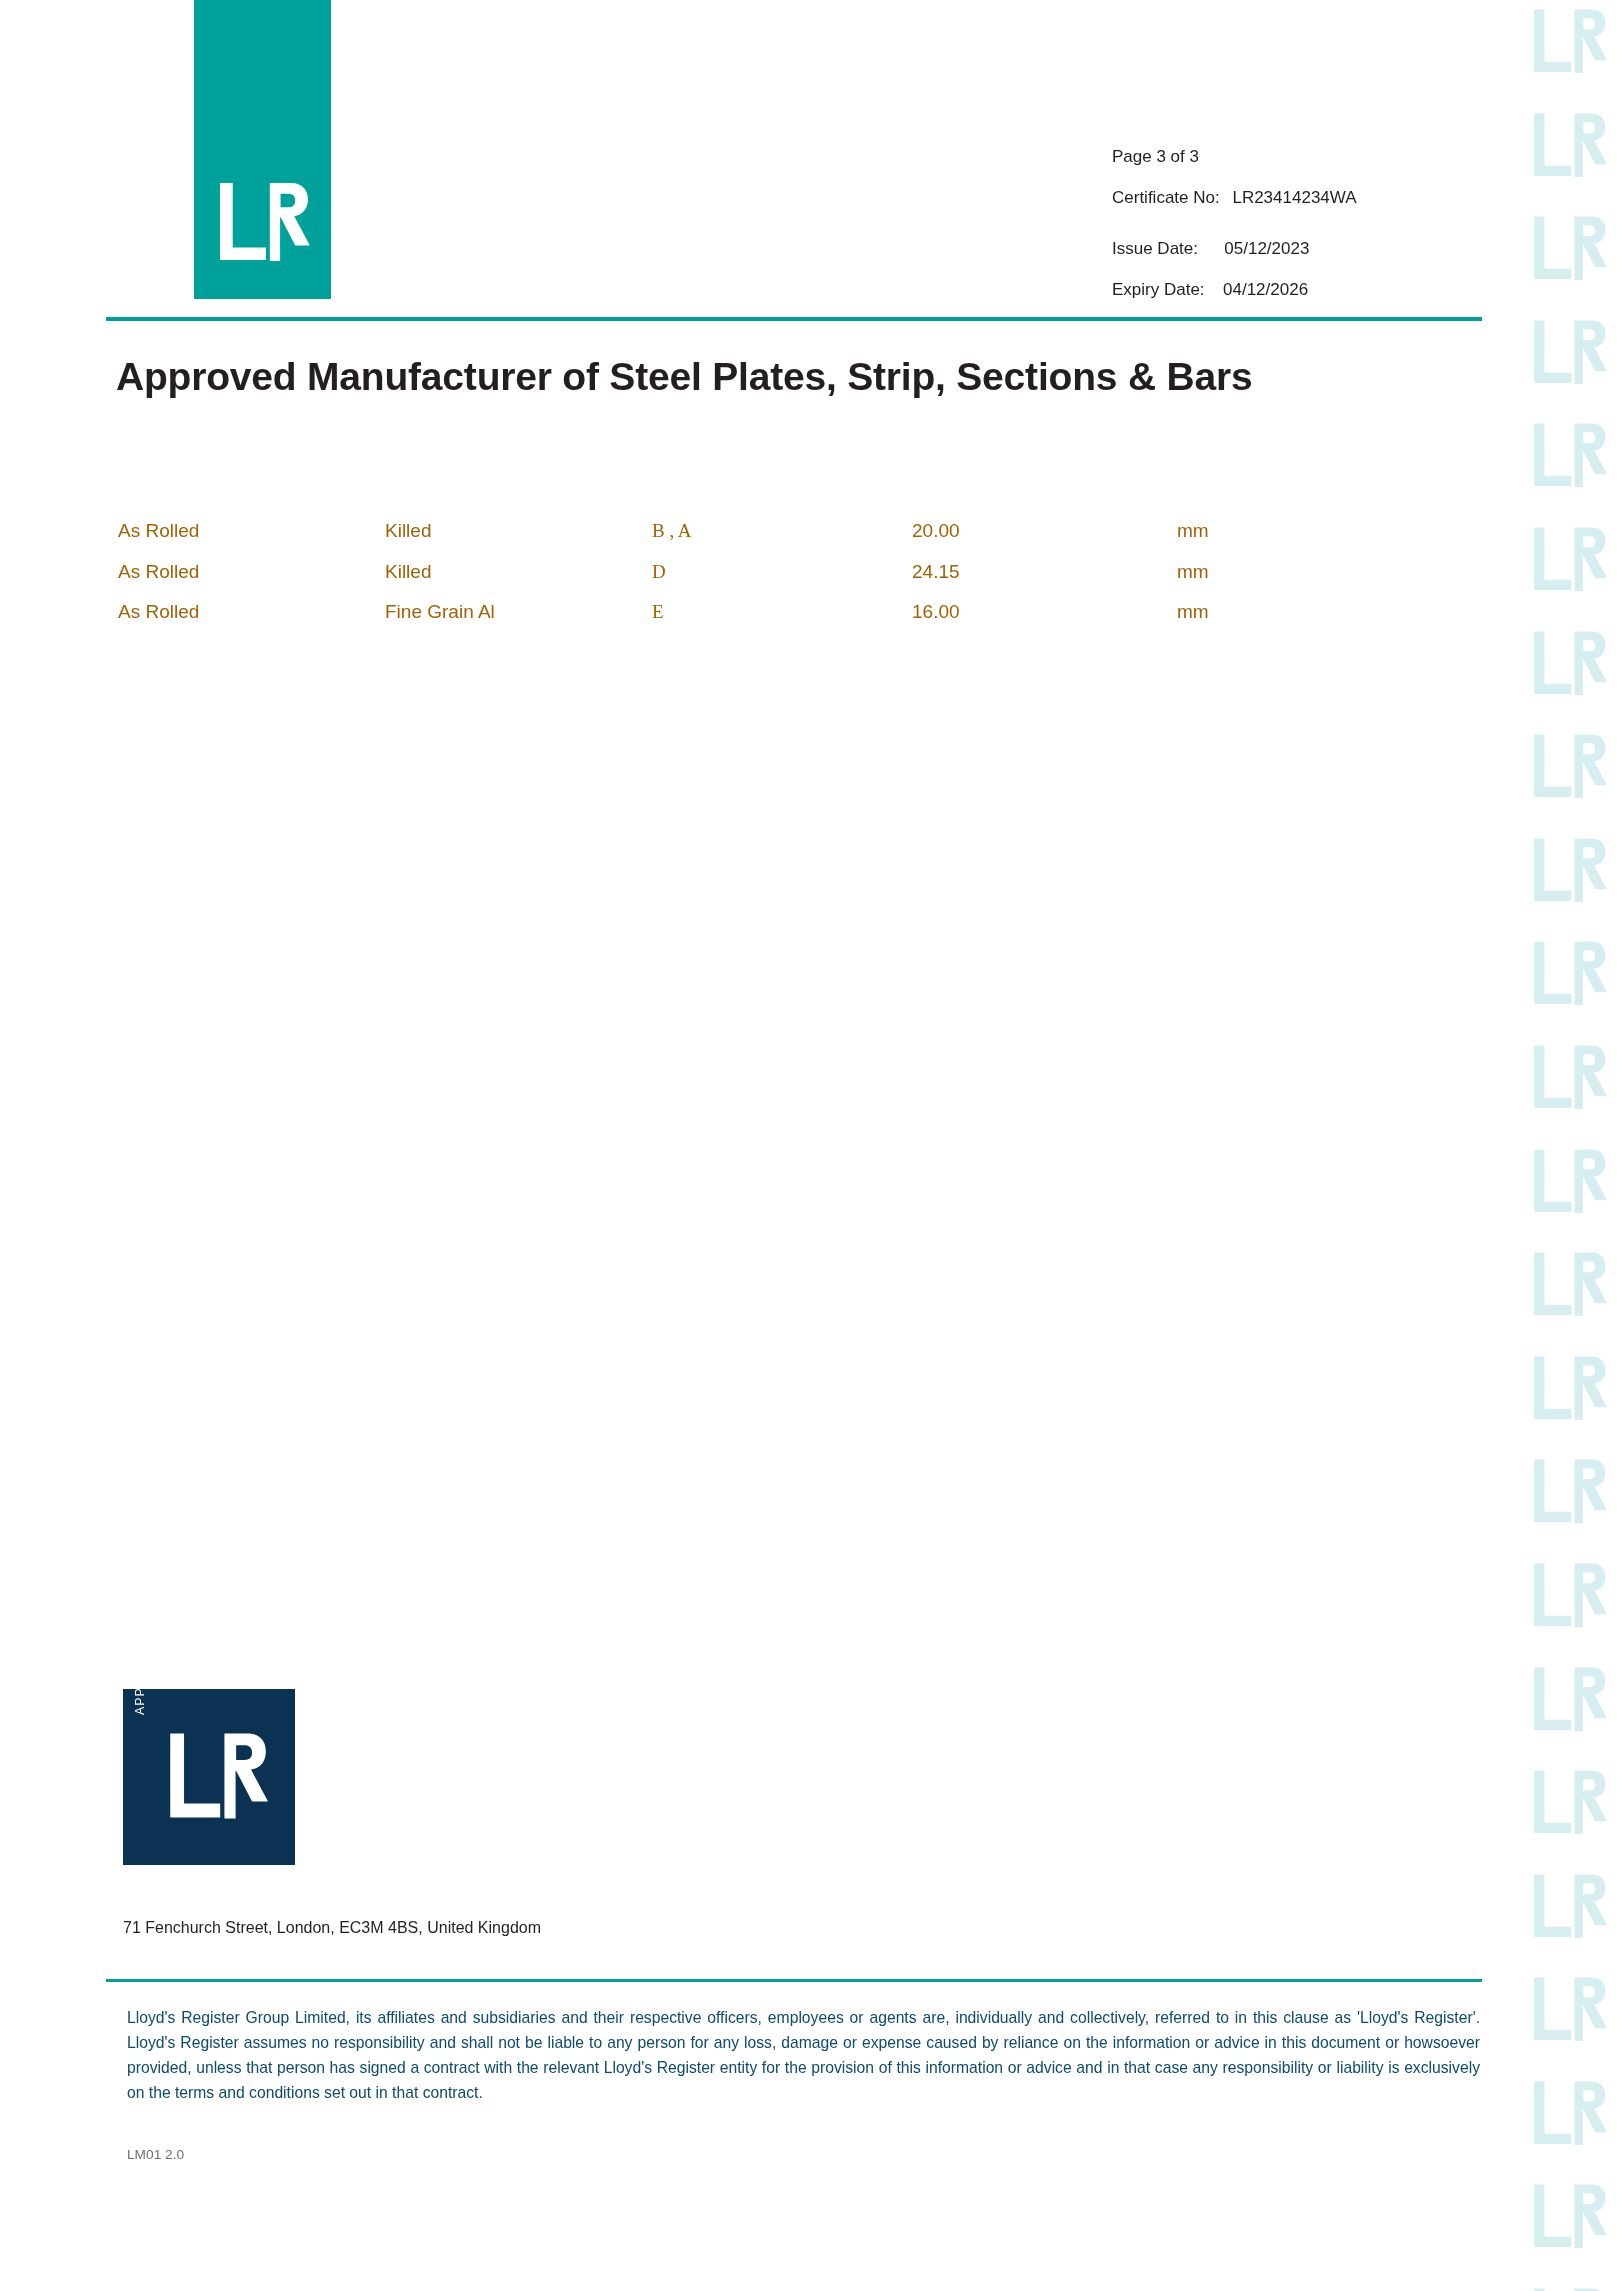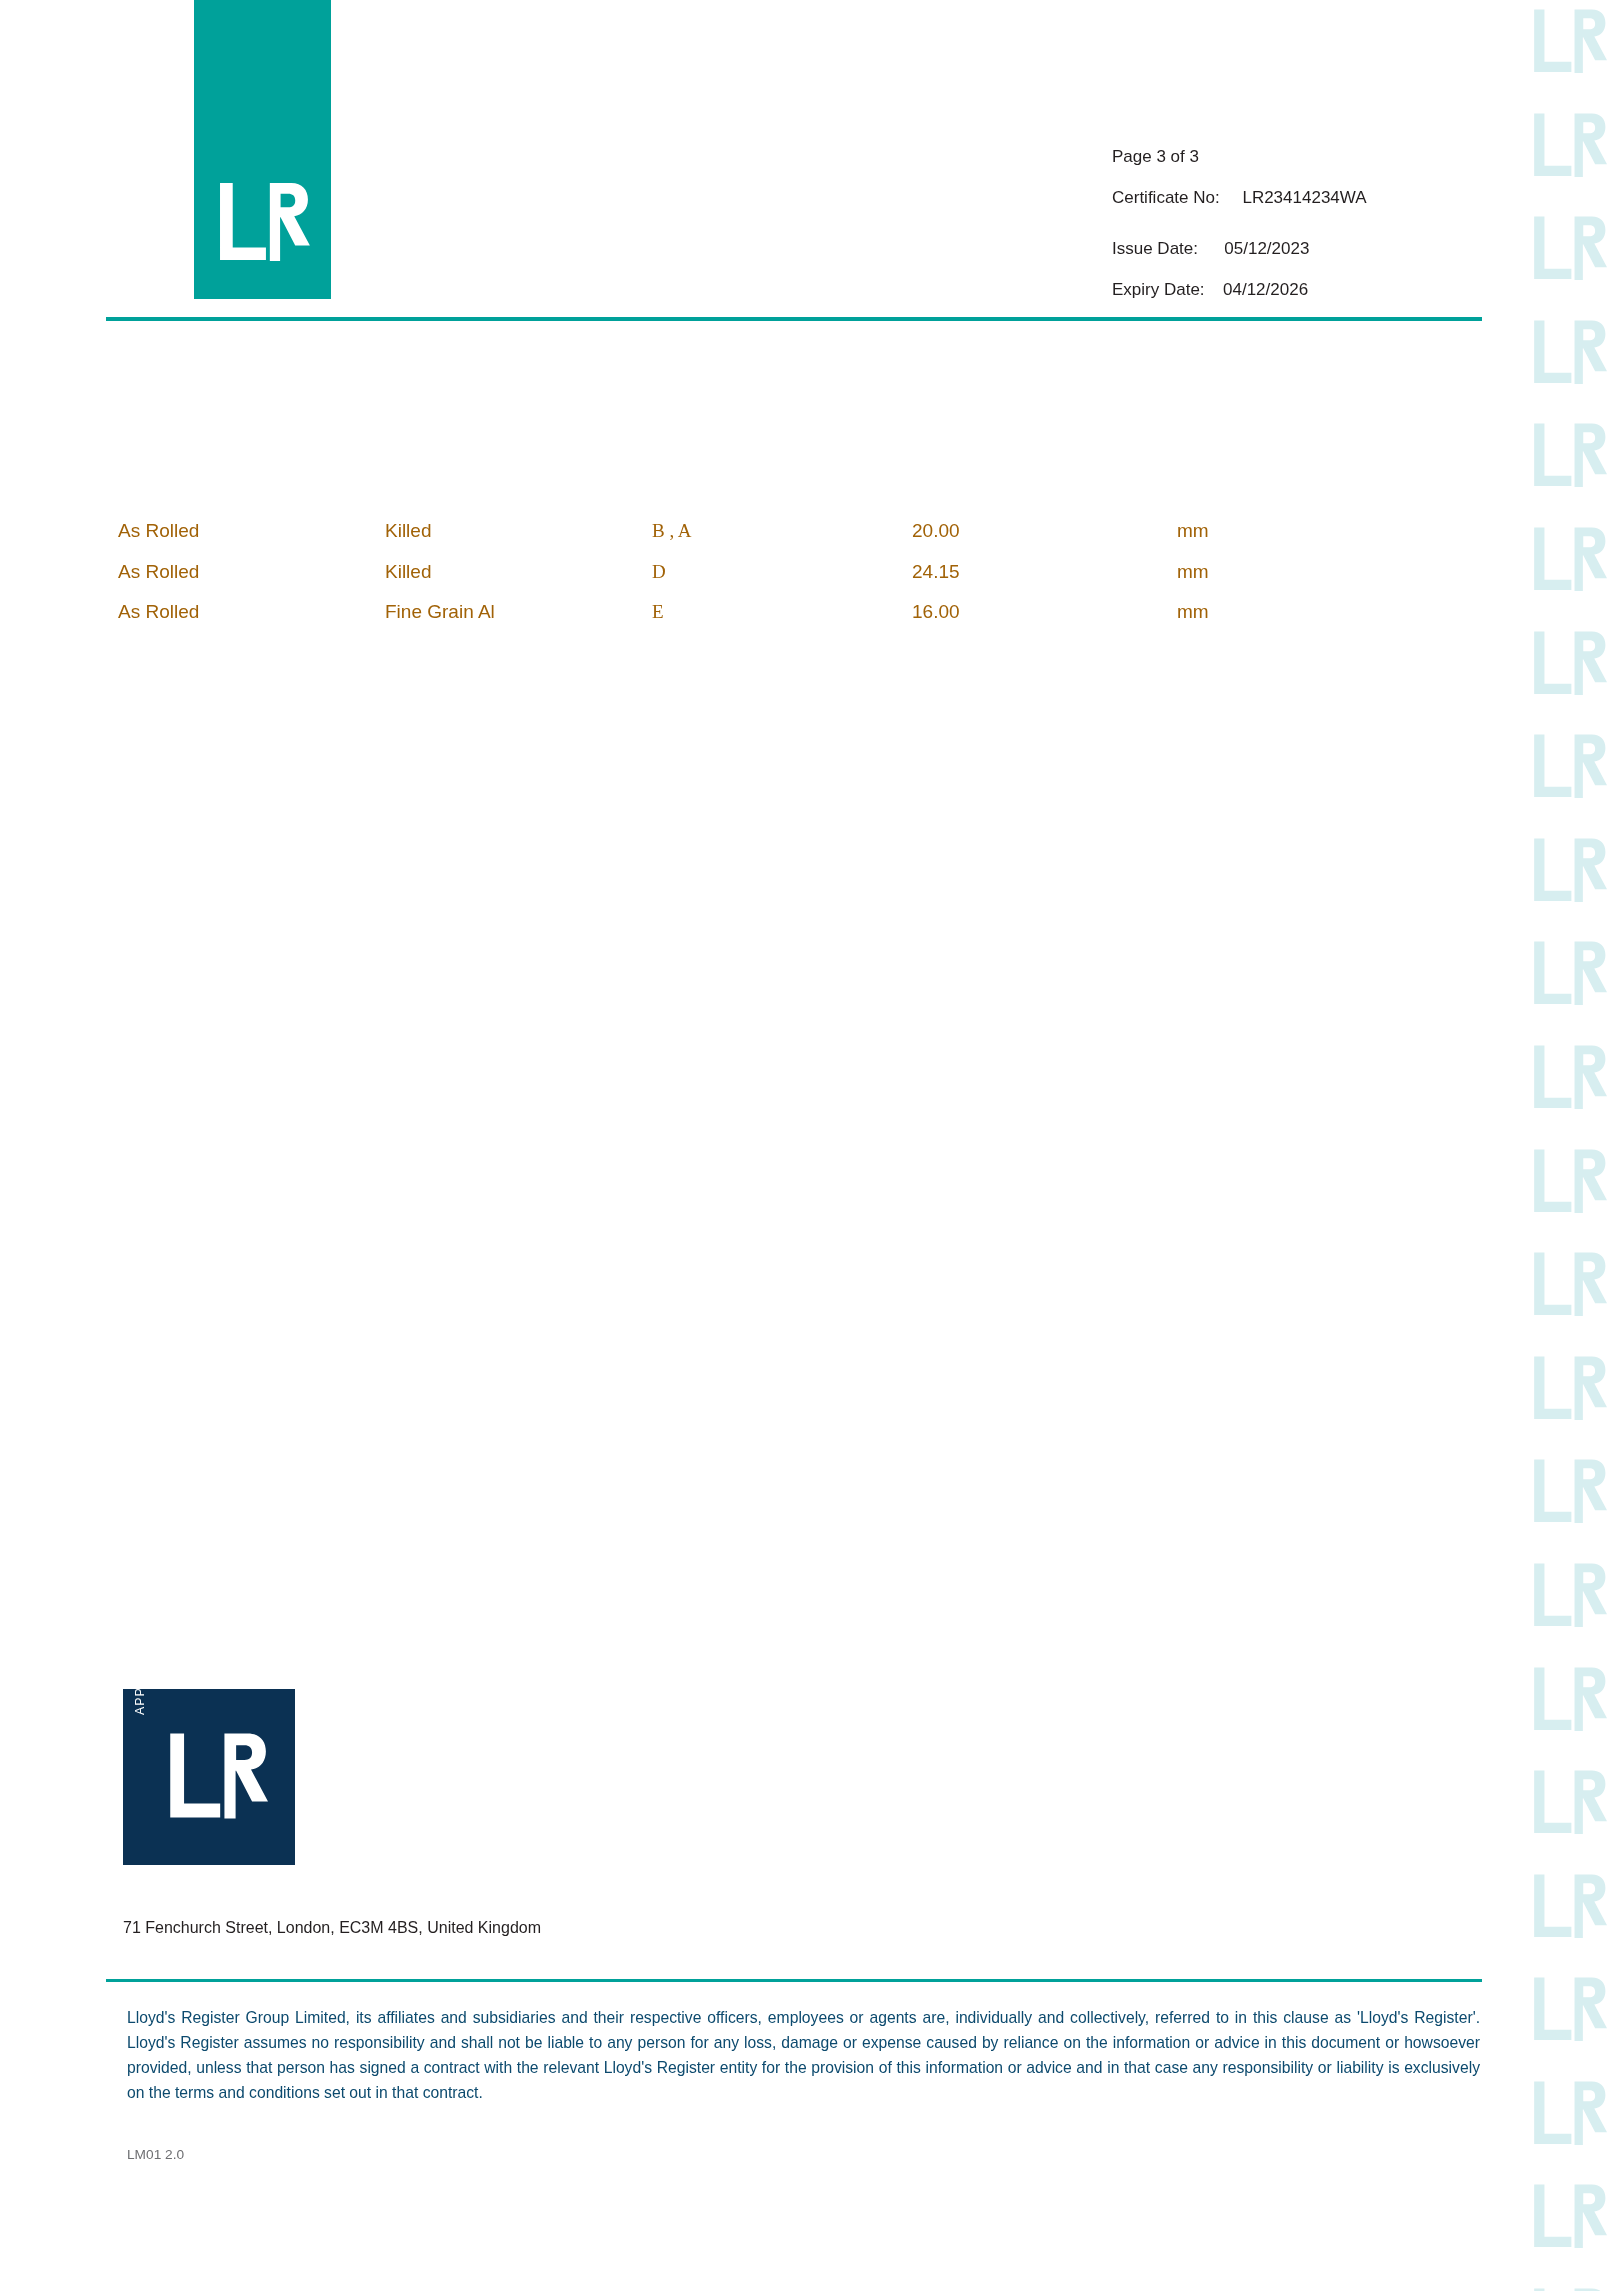--- a/index.html
+++ b/index.html
@@ -62,21 +62,21 @@
     left: 1112px;
     top: 141px;
     font-size: 17px;
     line-height: 31px;
     color: #231f20;
     white-space: nowrap;
   }
   .header-meta .row { display: block; }
   .header-meta .lbl { display: inline-block; margin-top: 10px; }
   .header-meta .val { display: inline-block; }
-  .hm-pad-1 .val { margin-left: 18px; }
+  .hm-pad-1 .val { margin-left: 8px; }
   .hm-pad-2 .val { margin-left: 21.6px; margin-top: 20px; }
   .hm-pad-3 .val { margin-left: 13.7px; }
 
   .top-rule {
     position: absolute;
     left: 106px;
     top: 317px;
     width: 1376px;
     height: 3.9px;
     background: #00a19a;
@@ -206,20 +206,21 @@
       <span class="val">05/12/2023</span>
     </span>
     <span class="row hm-pad-3">
       <span class="lbl">Expiry Date:</span>
       <span class="val">04/12/2026</span>
     </span>
   </div>
 
   <div class="top-rule"></div>
 
+  <h1 class="doc-title">Approved Manufacturer of Steel Plates, Strip, Sections &amp; Bars</h1>
 
   <table class="data-table">
     <tbody>
       <tr>
         <td class="c1">As Rolled</td>
         <td class="c2">Killed</td>
         <td class="c3">B , A</td>
         <td class="c4">20.00</td>
         <td class="c5">mm</td>
       </tr>

